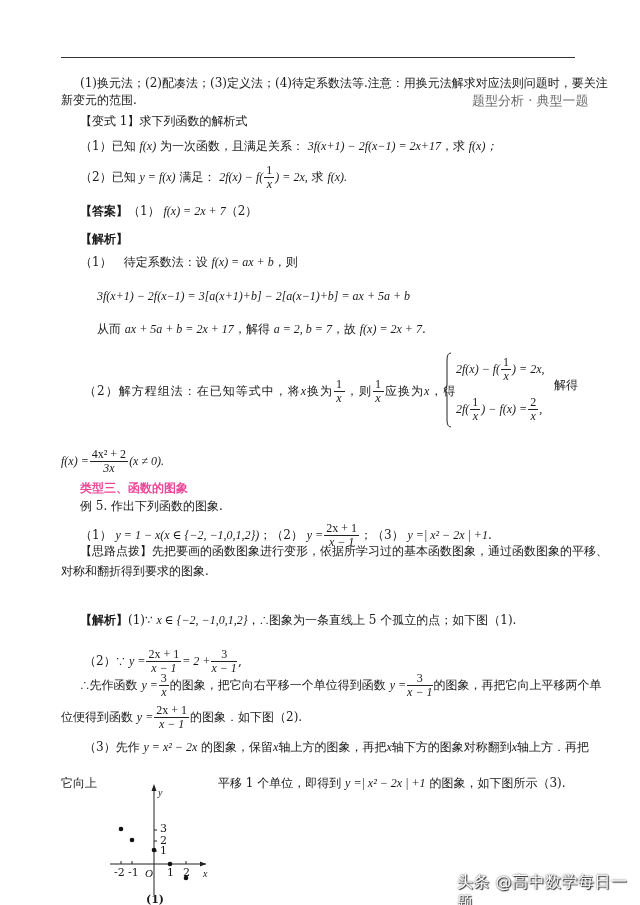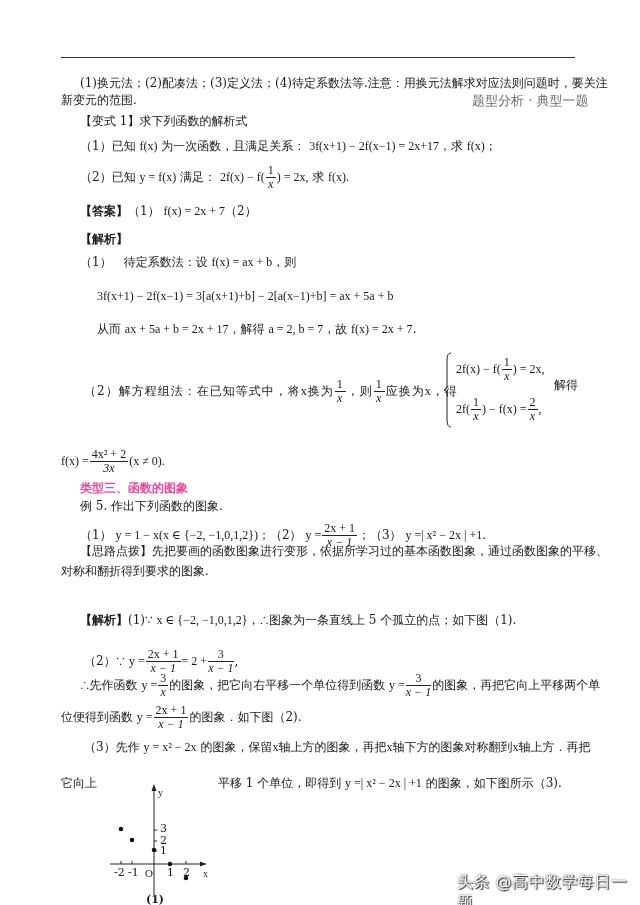--- a/index.html
+++ b/index.html
@@ -1,20 +1,20 @@
 <!DOCTYPE html>
 <html><head>
 <meta charset="utf-8">
 <style>
   html, body { margin:0; padding:0; background:#ffffff; }
   body { width:640px; height:905px; position:relative; overflow:hidden;
          font-family:"DejaVu Serif","Liberation Serif",serif; color:#1a1a1a; }
   .rule { position:absolute; left:61px; top:57px; width:514px; height:1px; background:#333; }
   .ln { position:absolute; font-size:12px; line-height:14px; white-space:nowrap; }
-  .m { font-family:"Liberation Serif","DejaVu Serif",serif; }
+  .m { font-family:"Liberation Serif","DejaVu Serif",serif; font-style:italic; }
   .frac { display:inline-block; vertical-align:middle; text-align:center; margin:0 1px; font-family:"Liberation Serif",serif; }
   .frac .n { display:block; border-bottom:1px solid #222; padding:0 2px; line-height:13px; font-style:normal; }
   .frac .d { display:block; line-height:13px; font-style:italic; }
   .orange { color:#ec4899; font-weight:bold; }
   .brace { position:absolute; left:444px; top:352px; width:8px; height:76px; }
   .wm { position:absolute; left:457px; top:872px; font-family:"DejaVu Sans","Liberation Sans",sans-serif;
         font-size:16px; color:#fff; text-shadow:0 0 2px #333, 1px 1px 1px #222; letter-spacing:0.5px; }
   .ghost { position:absolute; left:472px; top:92px; font-size:13px; color:#444; opacity:0.8; }
 </style>
 </head>

